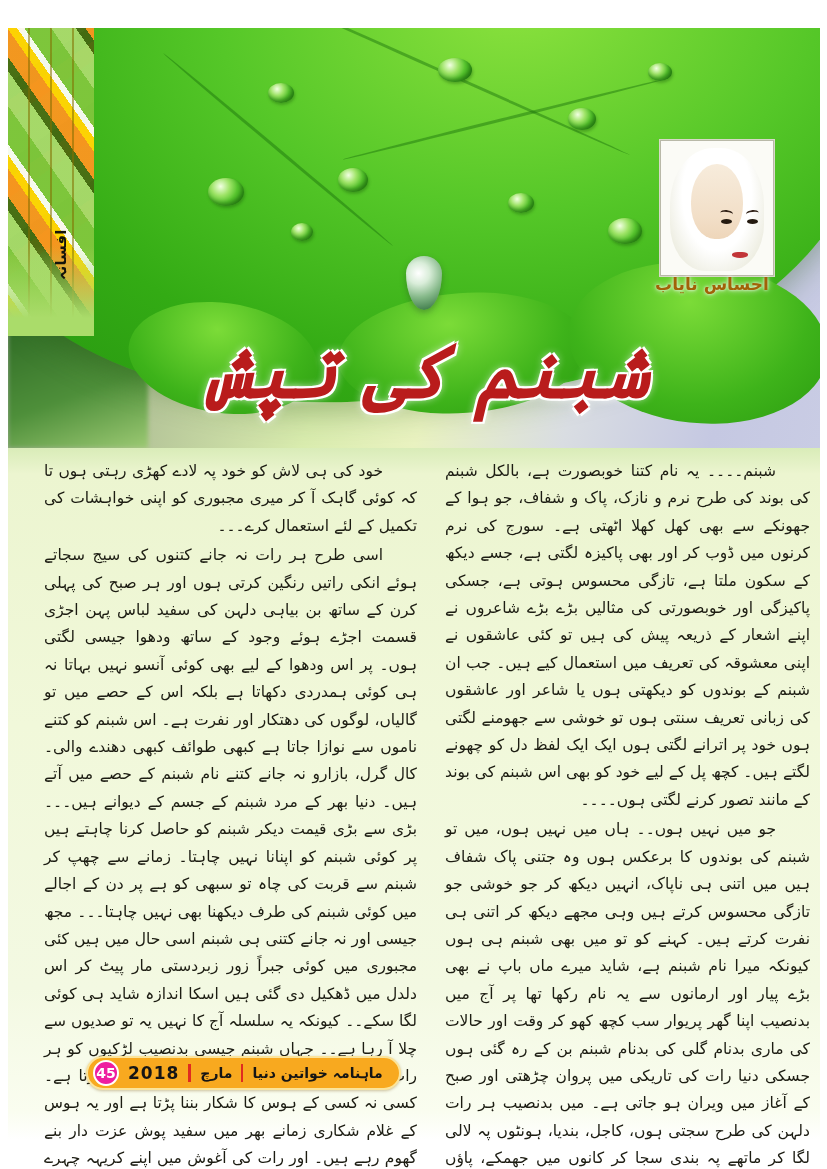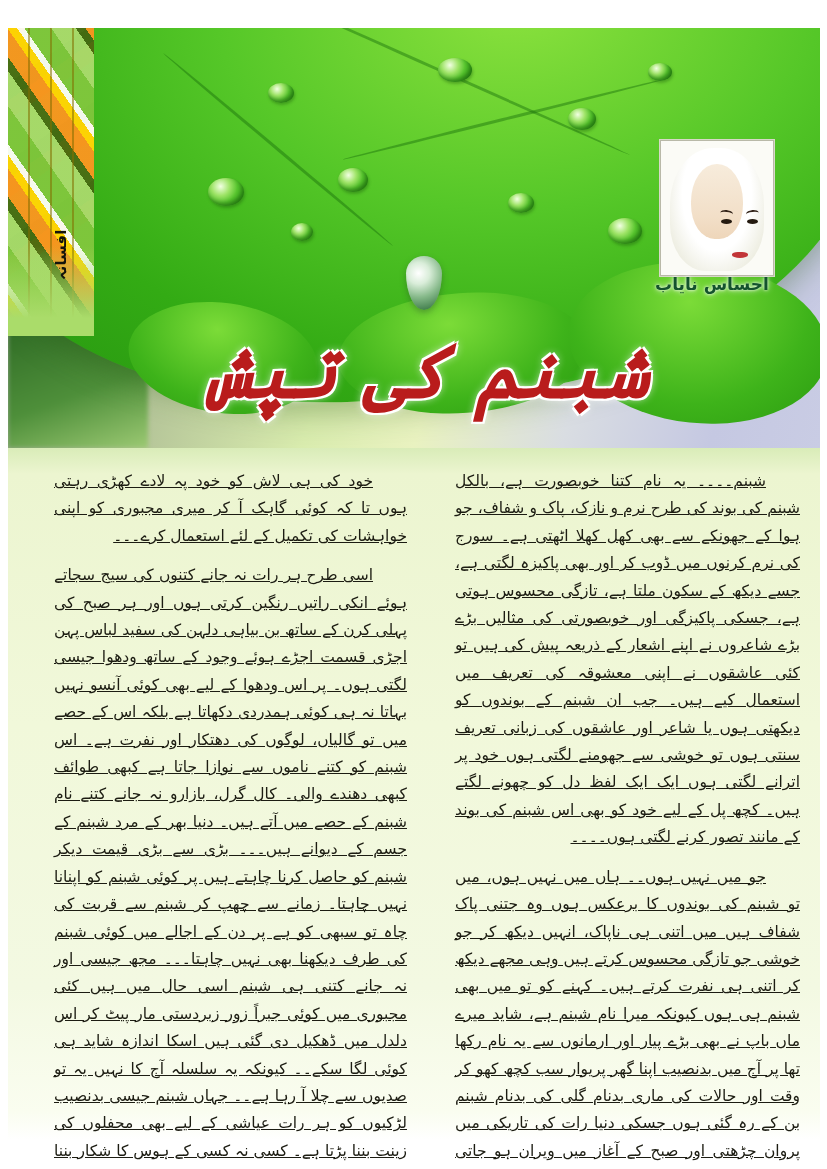--- a/index.html
+++ b/index.html
@@ -63,40 +63,40 @@
       border-radius:50% 50% 46% 46%;}
   .brow{position:absolute;width:13px;height:5px;border-top:2px solid #33241a;border-radius:50%;}
   .brow-l{left:29px;top:46px;transform:rotate(6deg);}
   .brow-r{left:55px;top:46px;transform:rotate(-6deg);}
   .eye{position:absolute;width:11px;height:5px;background:#241a10;border-radius:50%;}
   .eye-l{left:30px;top:55px;}
   .eye-r{left:56px;top:55px;}
   .lips{position:absolute;left:41px;top:88px;width:16px;height:6px;background:#c23538;
       border-radius:40% 40% 55% 55%;}
   .author-name{position:absolute;left:624px;top:246px;width:160px;text-align:center;
-      font-size:17px;font-weight:bold;color:#14532d;direction:rtl;
+      font-size:17px;font-weight:bold;color:#a16207;direction:rtl;
       text-shadow:0 0 3px rgba(255,255,255,.9),0 0 6px rgba(255,255,255,.8);}
 
   
   .title{position:absolute;left:170px;top:268px;width:500px;height:150px;margin:0;
       display:flex;align-items:center;justify-content:center;direction:rtl;
       font-family:"DejaVu Serif",serif;font-size:74px;font-weight:bold;font-style:italic;
       color:#b91c1c;
       text-shadow:2px 2px 0 #ffffff,-2px -2px 0 #ffffff,2px -2px 0 #ffffff,
                   -2px 2px 0 #ffffff,0 0 10px rgba(255,255,255,.95);}
 
   
   .body-area{position:absolute;left:8px;top:448px;width:812px;height:692px;
       background:linear-gradient(180deg,#d9ecb8 0px,#ecf5d0 26px,#f1f8da 40%,
                  #f3f9e2 78%,#fafdf0 96%,#ffffff 100%);}
   .col{position:absolute;top:8px;direction:rtl;text-align:justify;color:#1c1c12;
       font-size:15.5px;line-height:27.4px;font-family:"DejaVu Sans",sans-serif;}
   .col-right{right:8px;width:369px;}
   .col-left{left:34px;width:377px;}
-  .para{margin:12px;text-indent:34px;text-decoration:underline;}
+  .para{margin:2px;text-indent:34px;}
 
   
   .footer-pill{position:absolute;left:78px;top:608px;height:30px;
       display:flex;align-items:center;gap:9px;
       background:#f8a91f;border:2px solid #fbe49b;border-radius:17px;
       padding:0 16px 0 5px;box-shadow:0 1px 3px rgba(120,80,0,.35);}
   .page-badge{width:26px;height:26px;border-radius:50%;background:#ee1ea0;
       border:2px solid #ffffff;color:#ffffff;font-weight:bold;font-size:14px;
       display:flex;align-items:center;justify-content:center;box-sizing:border-box;}
   .fp-year{font-size:17px;font-weight:bold;color:#151515;letter-spacing:1px;}
@@ -155,15 +155,23 @@
   <div class="body-area">
     <div class="col col-right">
         <p class="para">شبنم۔۔۔۔ یہ نام کتنا خوبصورت ہے، بالکل شبنم کی بوند کی طرح نرم و نازک، پاک و شفاف، جو ہوا کے جھونکے سے بھی کھل کھلا اٹھتی ہے۔ سورج کی نرم کرنوں میں ڈوب کر اور بھی پاکیزہ لگتی ہے، جسے دیکھ کے سکون ملتا ہے، تازگی محسوس ہوتی ہے، جسکی پاکیزگی اور خوبصورتی کی مثالیں بڑے بڑے شاعروں نے اپنے اشعار کے ذریعہ پیش کی ہیں تو کئی عاشقوں نے اپنی معشوقہ کی تعریف میں استعمال کیے ہیں۔ جب ان شبنم کے بوندوں کو دیکھتی ہوں یا شاعر اور عاشقوں کی زبانی تعریف سنتی ہوں تو خوشی سے جھومنے لگتی ہوں خود پر اترانے لگتی ہوں ایک ایک لفظ دل کو چھونے لگتے ہیں۔ کچھ پل کے لیے خود کو بھی اس شبنم کی بوند کے مانند تصور کرنے لگتی ہوں۔۔۔۔</p>
         <p class="para">جو میں نہیں ہوں۔۔ ہاں میں نہیں ہوں، میں تو شبنم کی بوندوں کا برعکس ہوں وہ جتنی پاک شفاف ہیں میں اتنی ہی ناپاک، انہیں دیکھ کر جو خوشی جو تازگی محسوس کرتے ہیں وہی مجھے دیکھ کر اتنی ہی نفرت کرتے ہیں۔ کہنے کو تو میں بھی شبنم ہی ہوں کیونکہ میرا نام شبنم ہے، شاید میرے ماں باپ نے بھی بڑے پیار اور ارمانوں سے یہ نام رکھا تھا پر آج میں بدنصیب اپنا گھر پریوار سب کچھ کھو کر وقت اور حالات کی ماری بدنام گلی کی بدنام شبنم بن کے رہ گئی ہوں جسکی دنیا رات کی تاریکی میں پروان چڑھتی اور صبح کے آغاز میں ویران ہو جاتی ہے۔ میں بدنصیب ہر رات دلہن کی طرح سجتی ہوں، کاجل، بندیا، ہونٹوں پہ لالی لگا کر ماتھے پہ بندی سجا کر کانوں میں جھمکے، پاؤں میں پائل پہن کر بالوں میں گجرے باندھے، اپنے بدن کو خوشبو سے مہکا کر اندھیری راتوں میں جگمگاتی ہوئی گلیوں اور چوراہوں پر اپنی ہی بربادی کا نظارہ اپنے ہی آنکھوں سے دیکھنے کے انتظار میں دلہن سی سجی دھجی</p>
       </div>
     <div class="col col-left">
         <p class="para">خود کی ہی لاش کو خود پہ لادے کھڑی رہتی ہوں تا کہ کوئی گاہک آ کر میری مجبوری کو اپنی خواہشات کی تکمیل کے لئے استعمال کرے۔۔۔</p>
         <p class="para">اسی طرح ہر رات نہ جانے کتنوں کی سیج سجاتے ہوئے انکی راتیں رنگین کرتی ہوں اور ہر صبح کی پہلی کرن کے ساتھ بن بیاہی دلہن کی سفید لباس پہن اجڑی قسمت اجڑے ہوئے وجود کے ساتھ ودھوا جیسی لگتی ہوں۔ پر اس ودھوا کے لیے بھی کوئی آنسو نہیں بہاتا نہ ہی کوئی ہمدردی دکھاتا ہے بلکہ اس کے حصے میں تو گالیاں، لوگوں کی دھتکار اور نفرت ہے۔ اس شبنم کو کتنے ناموں سے نوازا جاتا ہے کبھی طوائف کبھی دھندے والی۔ کال گرل، بازارو نہ جانے کتنے نام شبنم کے حصے میں آتے ہیں۔ دنیا بھر کے مرد شبنم کے جسم کے دیوانے ہیں۔۔۔ بڑی سے بڑی قیمت دیکر شبنم کو حاصل کرنا چاہتے ہیں پر کوئی شبنم کو اپنانا نہیں چاہتا۔ زمانے سے چھپ کر شبنم سے قربت کی چاہ تو سبھی کو ہے پر دن کے اجالے میں کوئی شبنم کی طرف دیکھنا بھی نہیں چاہتا۔۔۔ مجھ جیسی اور نہ جانے کتنی ہی شبنم اسی حال میں ہیں کئی مجبوری میں کوئی جبراً زور زبردستی مار پیٹ کر اس دلدل میں ڈھکیل دی گئی ہیں اسکا اندازہ شاید ہی کوئی لگا سکے۔۔ کیونکہ یہ سلسلہ آج کا نہیں یہ تو صدیوں سے چلا آ رہا ہے۔۔ جہاں شبنم جیسی بدنصیب لڑکیوں کو ہر رات عیاشی کے لیے بھی محفلوں کی زینت بننا پڑتا ہے۔ کسی نہ کسی کے ہوس کا شکار بننا پڑتا ہے اور یہ ہوس کے غلام شکاری زمانے بھر میں سفید پوش عزت دار بنے گھوم رہے ہیں۔ اور رات کی آغوش میں اپنے کریہہ چہرے کے ساتھ شبنم کو جنگلی کتوں کی طرح نوچتے ہیں اس کے جسم سے کھیلتے ہیں۔ اس دوران پل بھر کے لئے بھی یہ نہیں سوچتے کے یہ کسی کی بیٹی کسی کی بہن</p>
       </div>
 
+    <div class="footer-pill">
+      <div class="page-badge">45</div>
+      <span class="fp-year">2018</span>
+      <span class="fp-sep"></span>
+      <span class="fp-month">مارچ</span>
+      <span class="fp-sep thin"></span>
+      <span class="fp-mag">ماہنامہ خواتین دنیا</span>
+    </div>
   </div>
 
 </div>
 
 </body></html>

